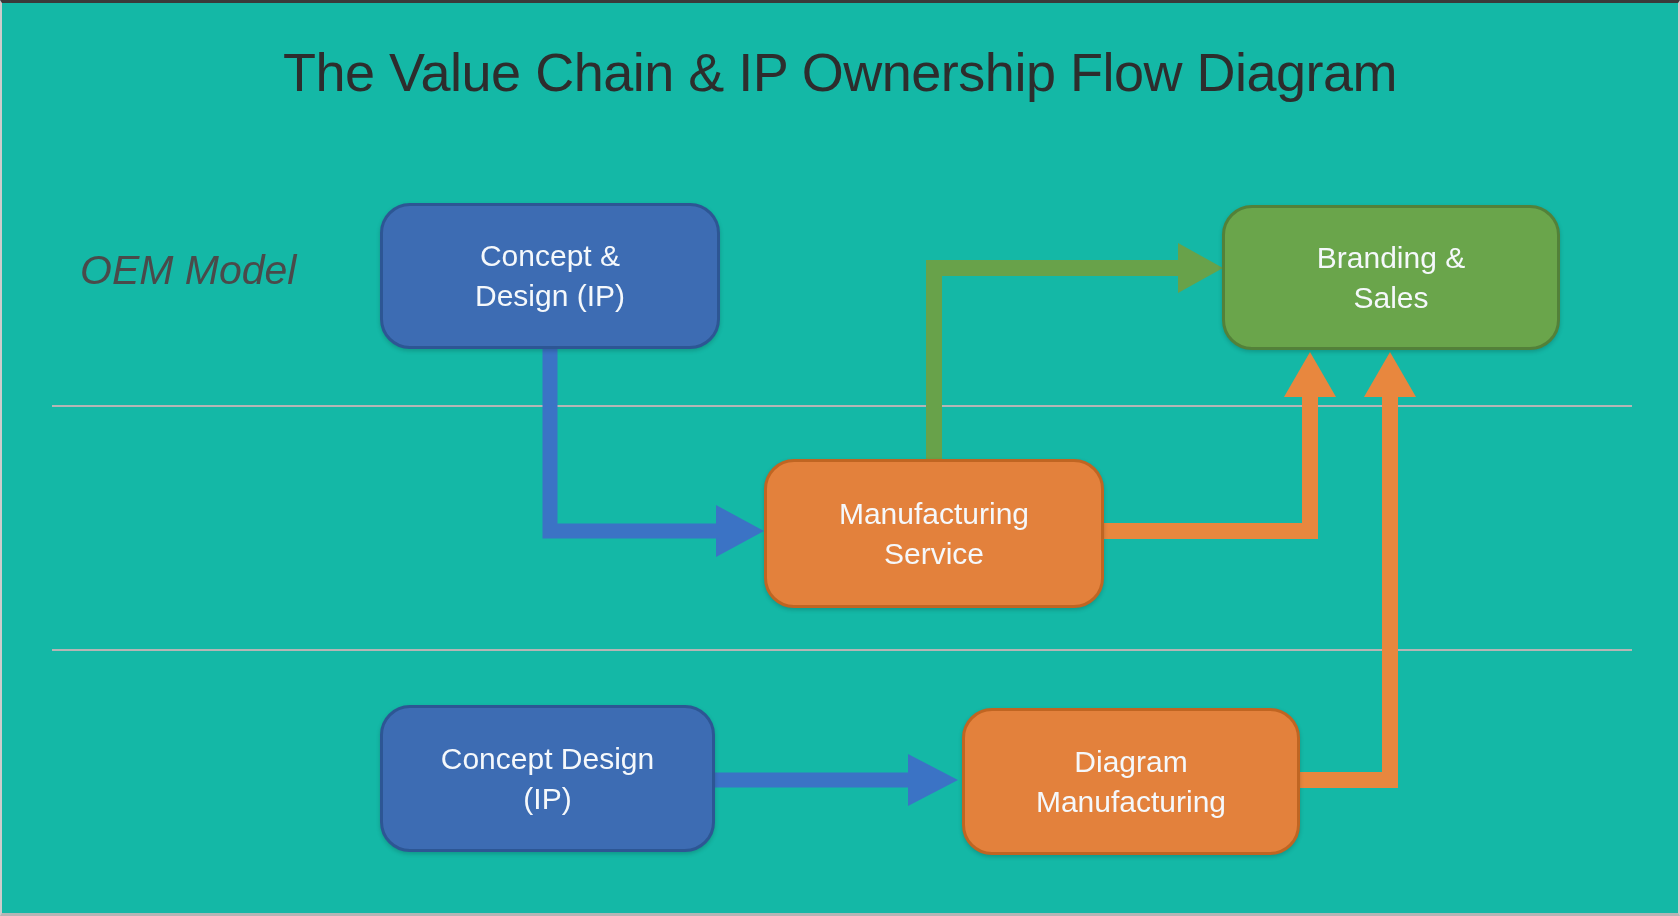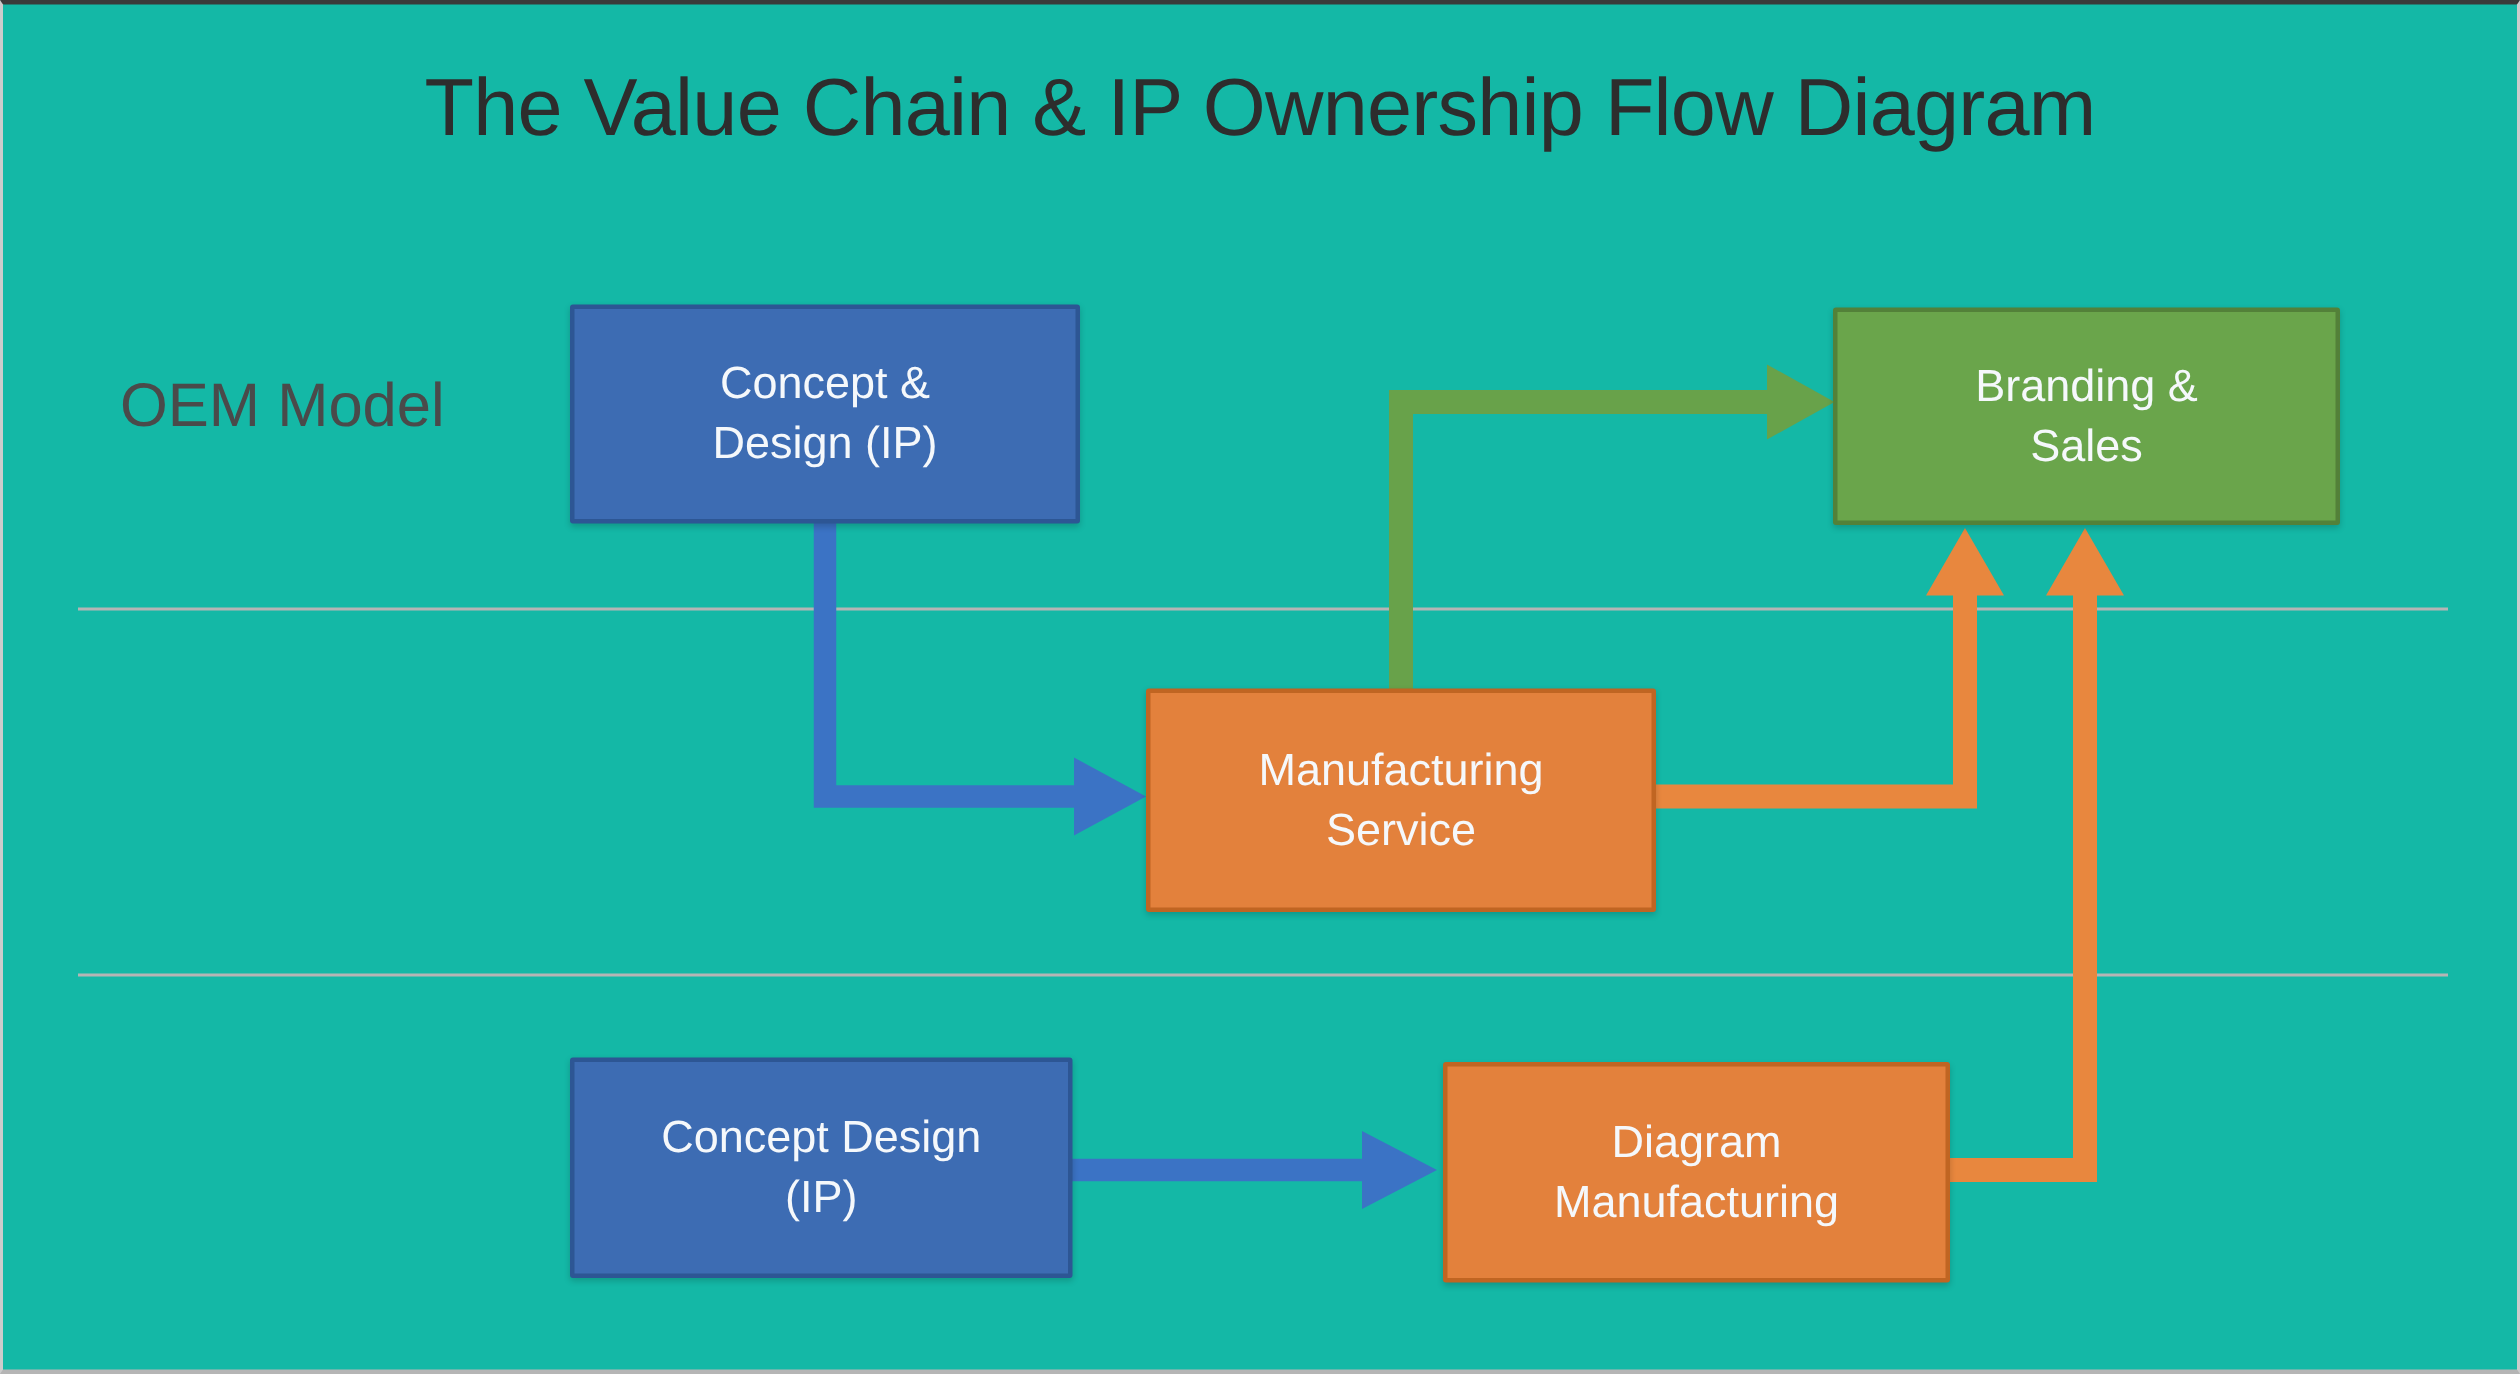--- a/index.html
+++ b/index.html
@@ -28,21 +28,21 @@
     margin: 0;
     line-height: 1.15;
   }
   .row-label {
     position: absolute;
     left: 78px;
     font-size: 41px;
     line-height: 1;
     color: #4a4a4a;
   }
-  .row-label.oem { top: 247px; }
+  .row-label.oem { top: 247px; font-style: italic; }
   .row-label.ems { top: 510px; }
   .row-label.odm { top: 757px; }
 
   .divider {
     position: absolute;
     left: 50px;
     width: 1580px;
     height: 2px;
     background: #b5b5b5;
   }
@@ -52,21 +52,21 @@
   .arrow-layer {
     position: absolute;
     top: 0; left: 0;
     width: 1680px; height: 916px;
     pointer-events: none;
   }
 
   .node {
     position: absolute;
     box-sizing: border-box;
-    border-radius: 2px;
+    border-radius: 30px;
     display: flex;
     align-items: center;
     justify-content: center;
     text-align: center;
     color: #f5f8fb;
     font-size: 30px;
     line-height: 40px;
     box-shadow: 0 2px 4px rgba(0,0,0,0.18);
   }
   .node-blue   { background: #3d6cb3; border: 3px solid #2d5694; }

